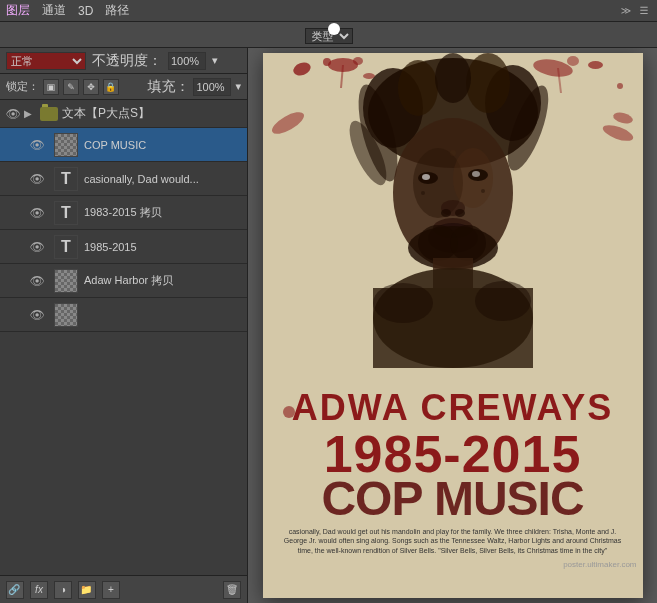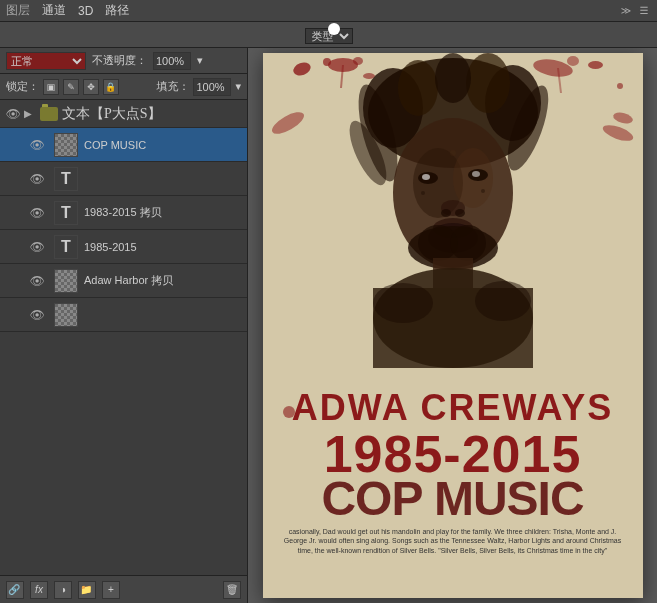--- a/index.html
+++ b/index.html
@@ -22,21 +22,21 @@
       height: 22px;
       padding: 0 6px;
       gap: 12px;
       flex-shrink: 0;
     }
     .top-bar-item {
       color: #ccc;
       font-size: 12px;
       cursor: pointer;
     }
-    .top-bar-item.active { color: #a3a3a3; }
+    .top-bar-item.active { color: #f0abfc; }
 
     
     .toolbar2 {
       background: #4a4a4a;
       border-bottom: 1px solid #222;
       height: 26px;
       display: flex;
       align-items: center;
       padding: 0 6px;
       gap: 6px;
@@ -124,21 +124,21 @@
       gap: 6px;
     }
     .blend-select {
       background: #7f1d1d;
       color: #ccc;
       border: 1px solid #333;
       font-size: 11px;
       height: 18px;
       width: 80px;
     }
-    .blend-label { color: #ccc; font-size: 11px; }
+    .blend-label { color: #ccc; font-size: 14px; }
     .blend-val {
       background: #3a3a3a;
       color: #ccc;
       border: 1px solid #333;
       font-size: 11px;
       height: 18px;
       width: 38px;
       padding: 0 2px;
     }
     .blend-pct { color: #ccc; font-size: 11px; }
@@ -154,21 +154,21 @@
       gap: 4px;
     }
     .lock-label { color: #ccc; font-size: 11px; }
     .lock-icon {
       width: 16px; height: 16px;
       background: #555;
       border: 1px solid #333;
       display: flex; align-items: center; justify-content: center;
       color: #ccc; font-size: 9px; cursor: pointer;
     }
-    .fill-label { color:#ccc; font-size:11px; margin-left: auto; }
+    .fill-label { color:#ccc; font-size:14px; margin-left: auto; }
     .fill-val {
       background:#3a3a3a; color:#ccc; border:1px solid #333;
       font-size:11px; height:18px; width:38px; padding:0 2px;
     }
     .fill-pct { color:#ccc; font-size:11px; }
 
     
     .layers-list {
       flex: 1;
       overflow-y: auto;
@@ -207,23 +207,22 @@
     .layer-folder-icon::before {
       content: '';
       position: absolute;
       top: -3px; left: 2px;
       width: 6px; height: 3px;
       background: #9a9a40;
       border-radius: 1px 1px 0 0;
     }
     .layer-name {
       color: #ccc;
-      font-size: 14px;
+      font-size: 12px;
       flex: 1;
-      font-family: Liberation Serif, serif;
     }
 
     .layer-item {
       display: flex;
       align-items: center;
       height: 34px;
       padding: 0 4px 0 28px;
       border-bottom: 1px solid #2a2a2a;
       cursor: pointer;
       background: #3c3c3c;
@@ -445,20 +444,21 @@
         <div class="layer-eye">👁</div>
         <div class="layer-thumb">
           <div class="layer-thumb-checker"></div>
         </div>
         <span class="layer-item-name">COP MUSIC</span>
       </div>
 
       <div class="layer-item">
         <div class="layer-eye">👁</div>
         <div class="layer-thumb layer-thumb-t">T</div>
+        <span class="layer-item-name">casionally, Dad would...</span>
       </div>
 
       <div class="layer-item">
         <div class="layer-eye">👁</div>
         <div class="layer-thumb layer-thumb-t">T</div>
         <span class="layer-item-name">1983-2015 拷贝</span>
       </div>
 
       <div class="layer-item">
         <div class="layer-eye">👁</div>
@@ -563,18 +563,19 @@
         <circle cx="160" cy="140" r="2" fill="#1a0a00" opacity="0.4"></circle>
         <circle cx="220" cy="138" r="2" fill="#1a0a00" opacity="0.4"></circle>
         <circle cx="190" cy="100" r="3" fill="#4a2a15" opacity="0.3"></circle>
       </svg>
 
       <div class="poster-bottom">
         <div class="poster-name">ADWA CREWAYS</div>
         <div class="poster-years">1985-2015</div>
         <div class="poster-cop">COP MUSIC</div>
         <div class="poster-desc">casionally, Dad would get out his mandolin and play for the family. We three children: Trisha, Monte and J. George Jr. would often sing along. Songs such as the Tennessee Waltz, Harbor Lights and around Christmas time, the well-known rendition of Silver Bells. "Silver Bells, Silver Bells, its Christmas time in the city"</div>
+        <div class="poster-watermark">poster.ultimaker.com</div>
       </div>
 
     </div>
   </div>
 
 </div>
 
 </body></html>

